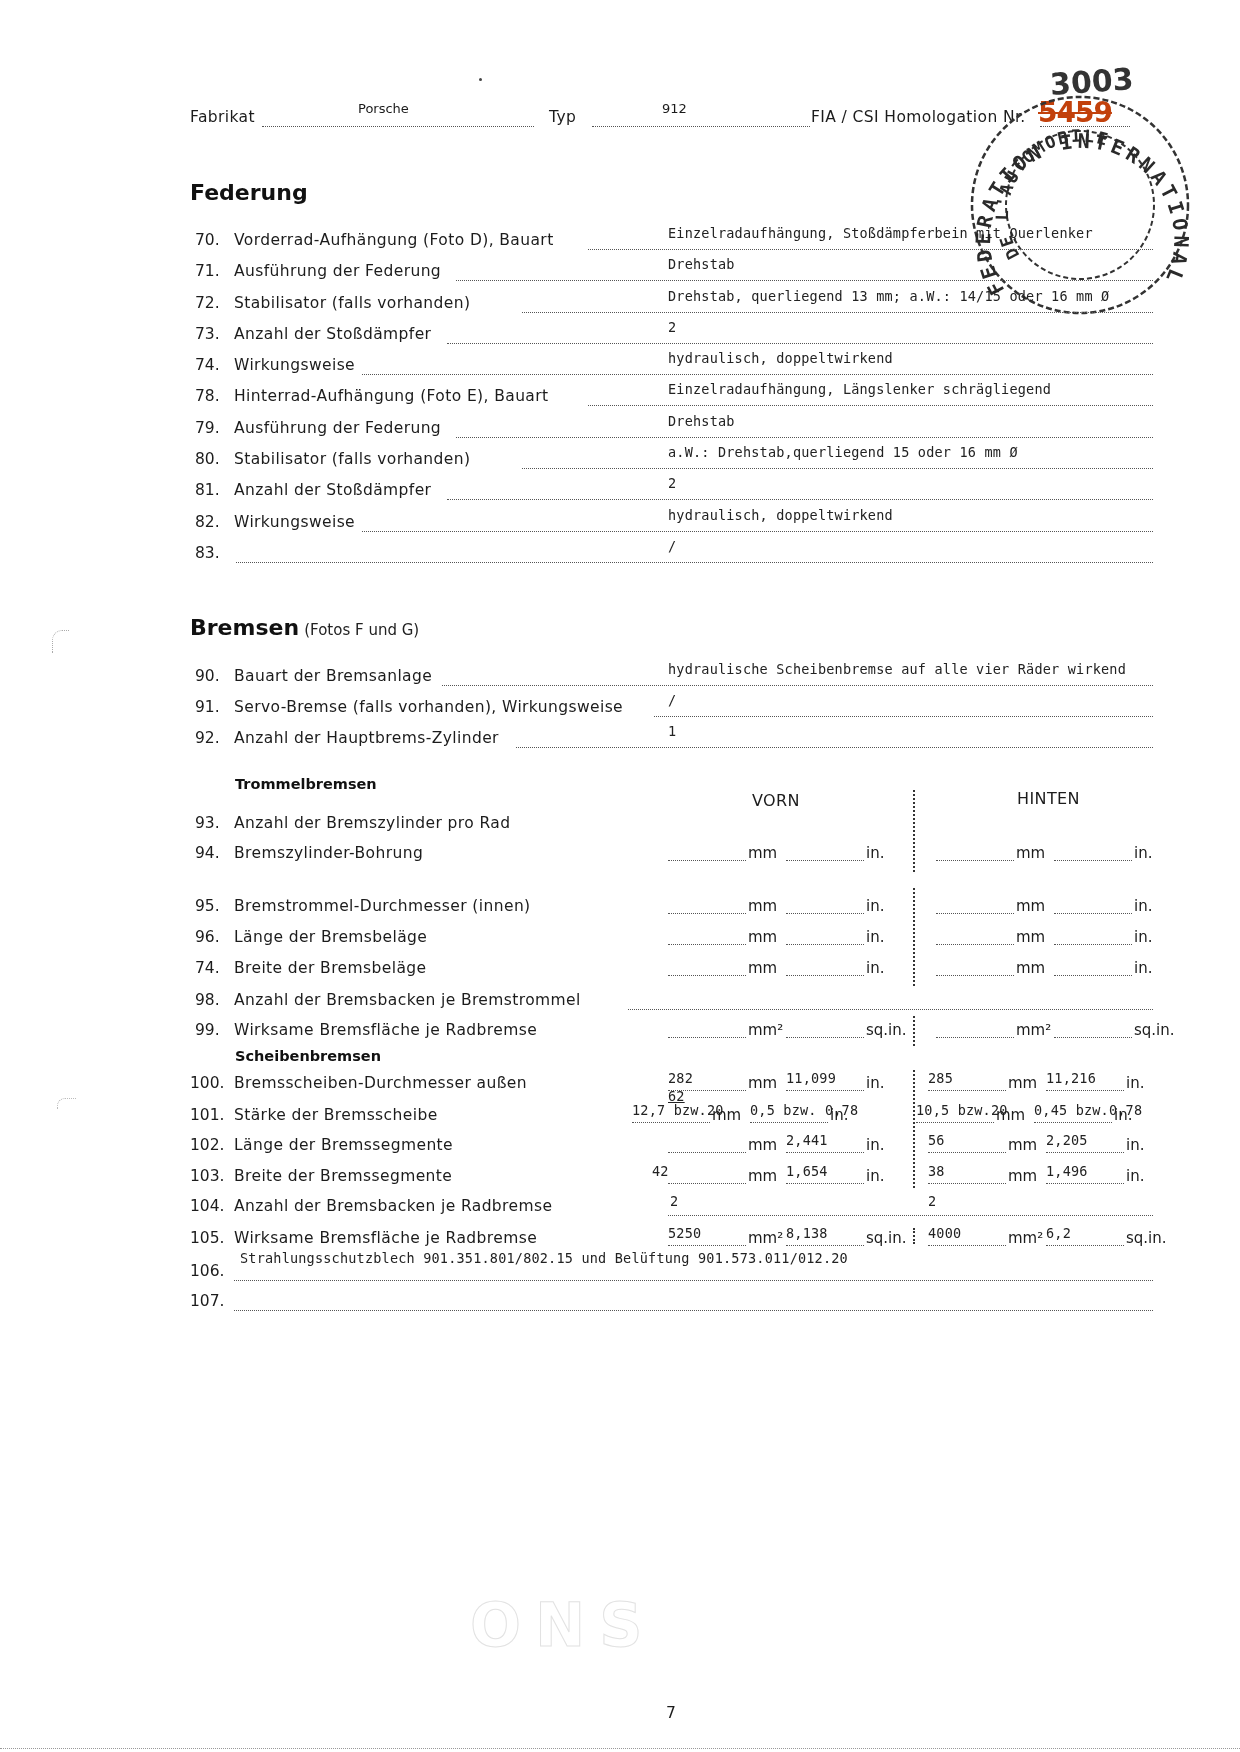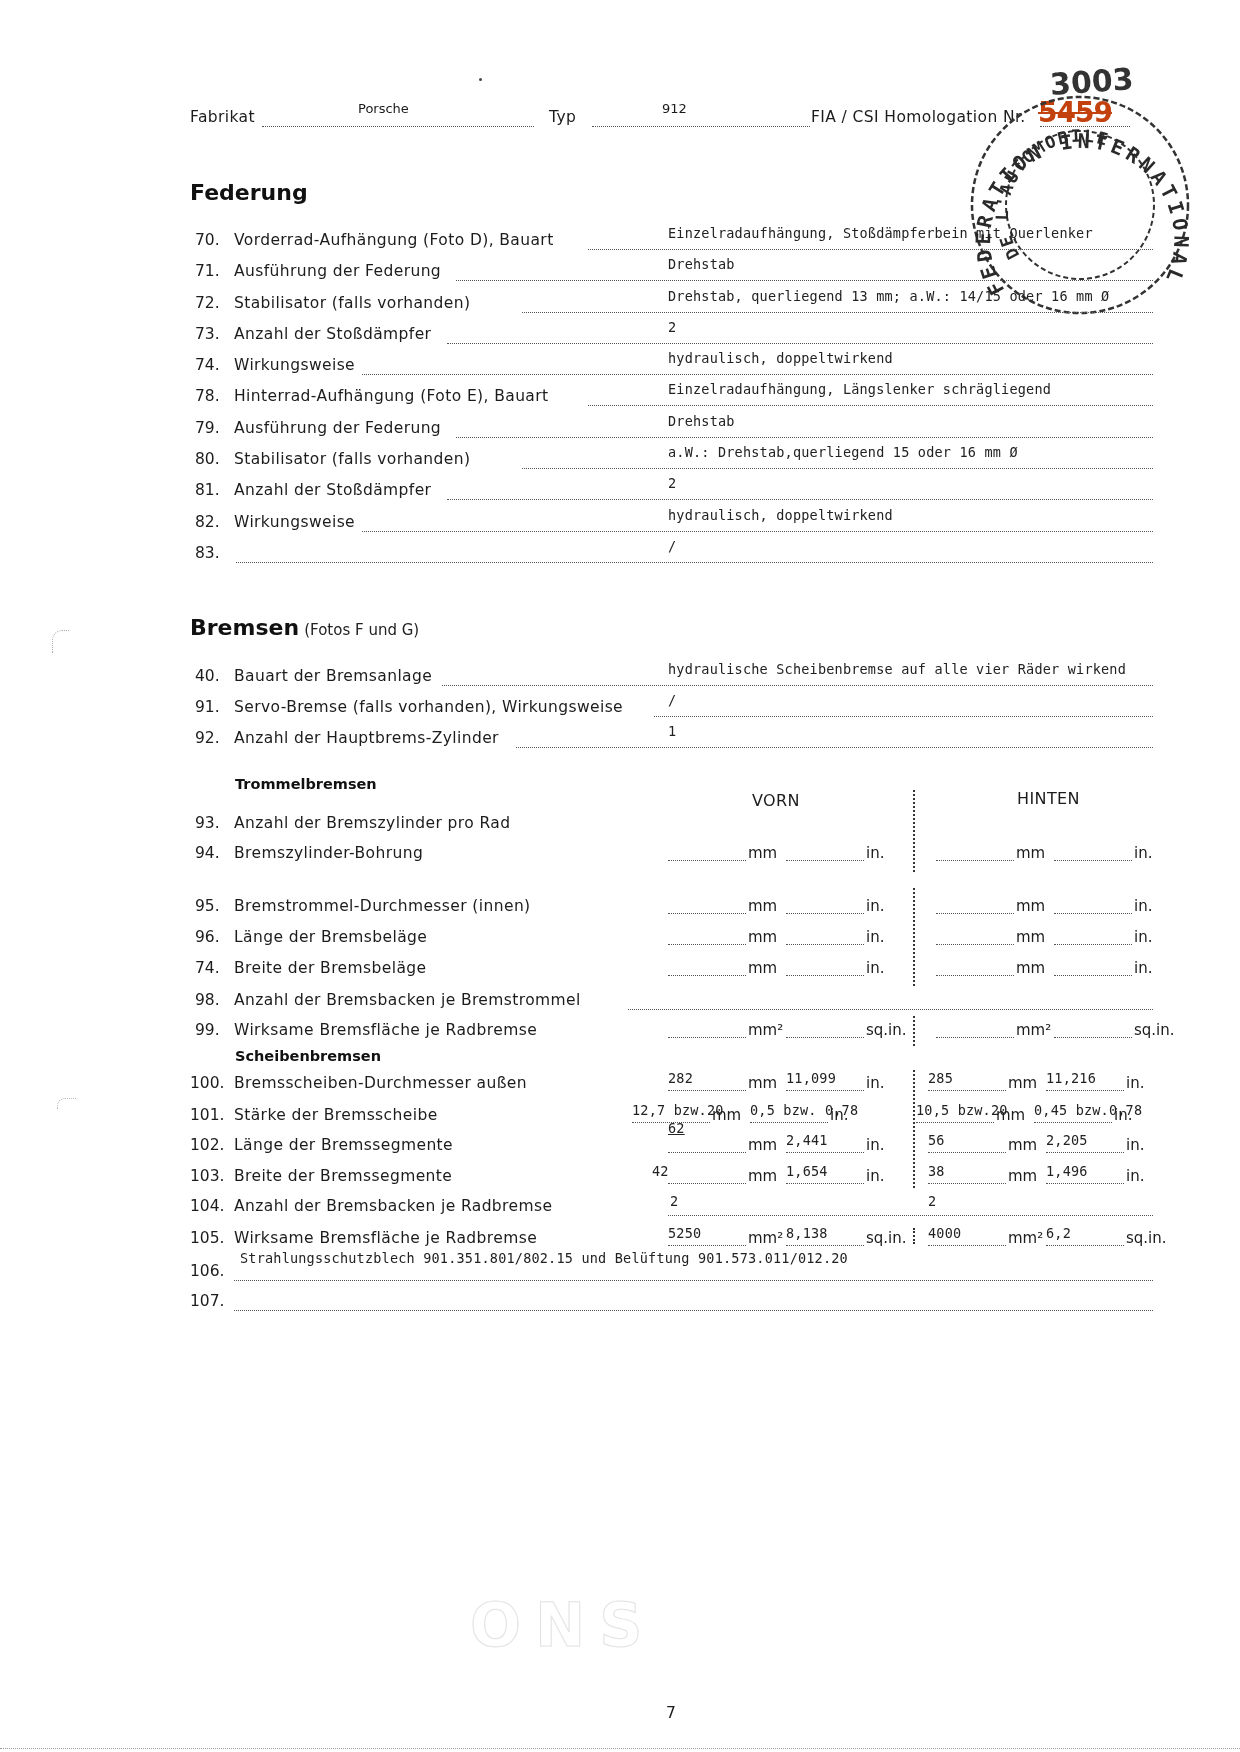--- a/index.html
+++ b/index.html
@@ -96,21 +96,21 @@
     <div class="abs num" style="left:195px;top:544px;">83.</div>
     <div class="abs dots" style="left:236px;top:562px;width:917px;"></div>
     <div class="abs typed" style="left:668px;top:538px;">/</div>
   </div>
 
 <div class="abs" style="left:190px;top:615px;">
   <span class="h1">Bremsen</span>
   <span class="h1small">(Fotos F und G)</span>
 </div>
 <div id="bremsen-rows">
-    <div class="abs num" style="left:195px;top:667px;">40.</div>
+    <div class="abs num" style="left:195px;top:667px;">90.</div>
     <div class="abs lbl" style="left:234px;top:667px;">Bauart der Bremsanlage</div>
     <div class="abs dots" style="left:442.4px;top:685px;width:710.6px;"></div>
     <div class="abs typed" style="left:668px;top:661px;">hydraulische Scheibenbremse auf alle vier Räder wirkend</div>
     <div class="abs num" style="left:195px;top:698px;">91.</div>
     <div class="abs lbl" style="left:234px;top:698px;">Servo-Bremse (falls vorhanden), Wirkungsweise</div>
     <div class="abs dots" style="left:654px;top:716px;width:499px;"></div>
     <div class="abs typed" style="left:668px;top:692px;">/</div>
     <div class="abs num" style="left:195px;top:729px;">92.</div>
     <div class="abs lbl" style="left:234px;top:729px;">Anzahl der Hauptbrems-Zylinder</div>
     <div class="abs dots" style="left:516px;top:747px;width:637px;"></div>
@@ -229,21 +229,21 @@
     <div class="abs unit" style="left:830px;top:1106px;">in.</div>
     <div class="abs dots" style="left:916px;top:1122px;width:78px;"></div>
     <div class="abs typed" style="left:916px;top:1102px;">10,5 bzw.20</div>
     <div class="abs unit" style="left:996px;top:1106px;">mm</div>
     <div class="abs dots" style="left:1034px;top:1122px;width:78px;"></div>
     <div class="abs typed" style="left:1034px;top:1102px;">0,45 bzw.0,78</div>
     <div class="abs unit" style="left:1114px;top:1106px;">in.</div>
     <div class="abs num" style="left:190px;top:1136px;">102.</div>
     <div class="abs lbl" style="left:234px;top:1136px;">Länge der Bremssegmente</div>
     <div class="abs dots" style="left:668px;top:1152px;width:78px;"></div>
-    <div class="abs typed" style="left:668px;top:1120px;text-decoration:underline;">62</div>
+    <div class="abs typed" style="left:668px;top:1088px;text-decoration:underline;">62</div>
     <div class="abs unit" style="left:748px;top:1136px;">mm</div>
     <div class="abs dots" style="left:786px;top:1152px;width:78px;"></div>
     <div class="abs typed" style="left:786px;top:1132px;">2,441</div>
     <div class="abs unit" style="left:866px;top:1136px;">in.</div>
     <div class="abs dots" style="left:928px;top:1152px;width:78px;"></div>
     <div class="abs typed" style="left:928px;top:1132px;">56</div>
     <div class="abs unit" style="left:1008px;top:1136px;">mm</div>
     <div class="abs dots" style="left:1046px;top:1152px;width:78px;"></div>
     <div class="abs typed" style="left:1046px;top:1132px;">2,205</div>
     <div class="abs unit" style="left:1126px;top:1136px;">in.</div>

